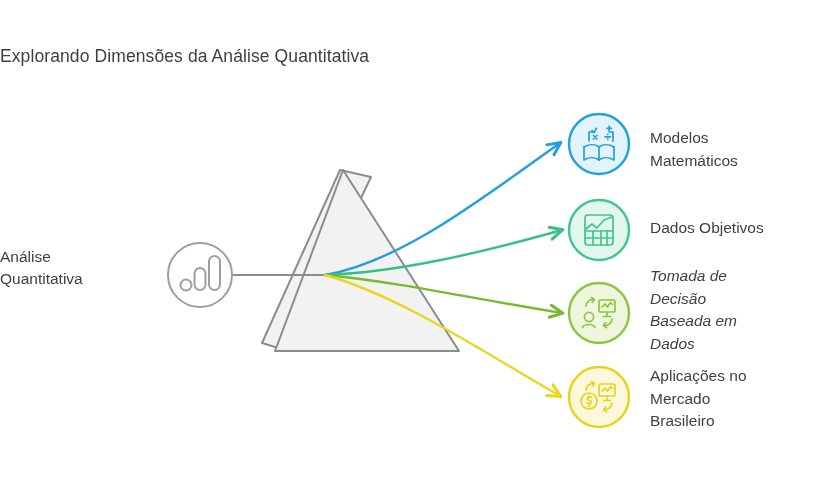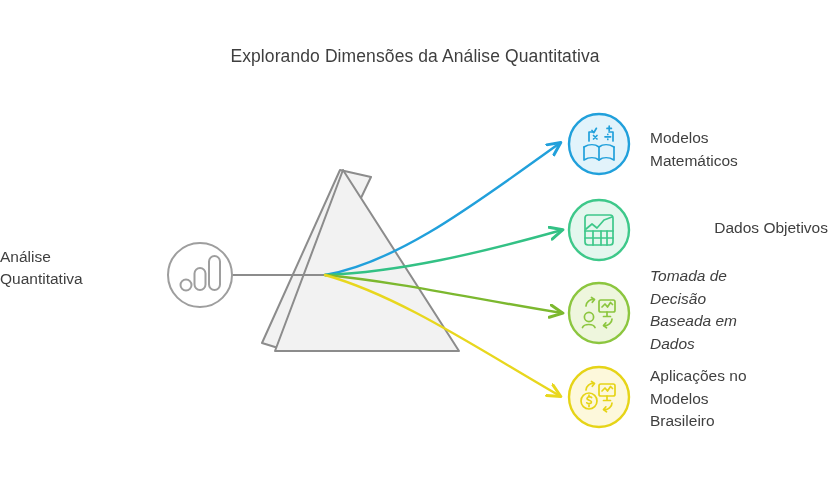--- a/index.html
+++ b/index.html
@@ -26,21 +26,20 @@
     left: 0;
     top: 0;
     width: 830px;
     height: 482px;
   }
   .title {
     position: absolute;
     left: 0;
     top: 46px;
     width: 830px;
-    text-align: center;
     font-size: 17.5px;
     color: #3f3f3f;
     letter-spacing: 0.1px;
     white-space: pre;
   }
   .source-label {
     position: absolute;
     left: 0px;
     top: 246px;
     width: 160px;
@@ -160,22 +159,22 @@
         <path d="M606.5,411.8 l-3,-2.2 2.4,-2.8"></path>
       </g>
     </g>
   </svg>
 
   <div class="source-label" style="white-space: pre-line;">Análise
 Quantitativa</div>
 
   <div class="branch-label l0" style="white-space: pre-line; margin-top: 8px;">Modelos
 Matemáticos</div>
-  <div class="branch-label l1" style="white-space: pre-line; text-align: right;">Dados Objetivos</div>
+  <div class="branch-label l1" style="white-space: pre-line;">Dados Objetivos</div>
   <div class="branch-label l2" style="white-space: pre-line;">Tomada de
 Decisão
 Baseada em
 Dados</div>
   <div class="branch-label l3" style="white-space: pre-line;">Aplicações no
-Modelos
+Mercado
 Brasileiro</div>
 
 </div>
 
 </body></html>

